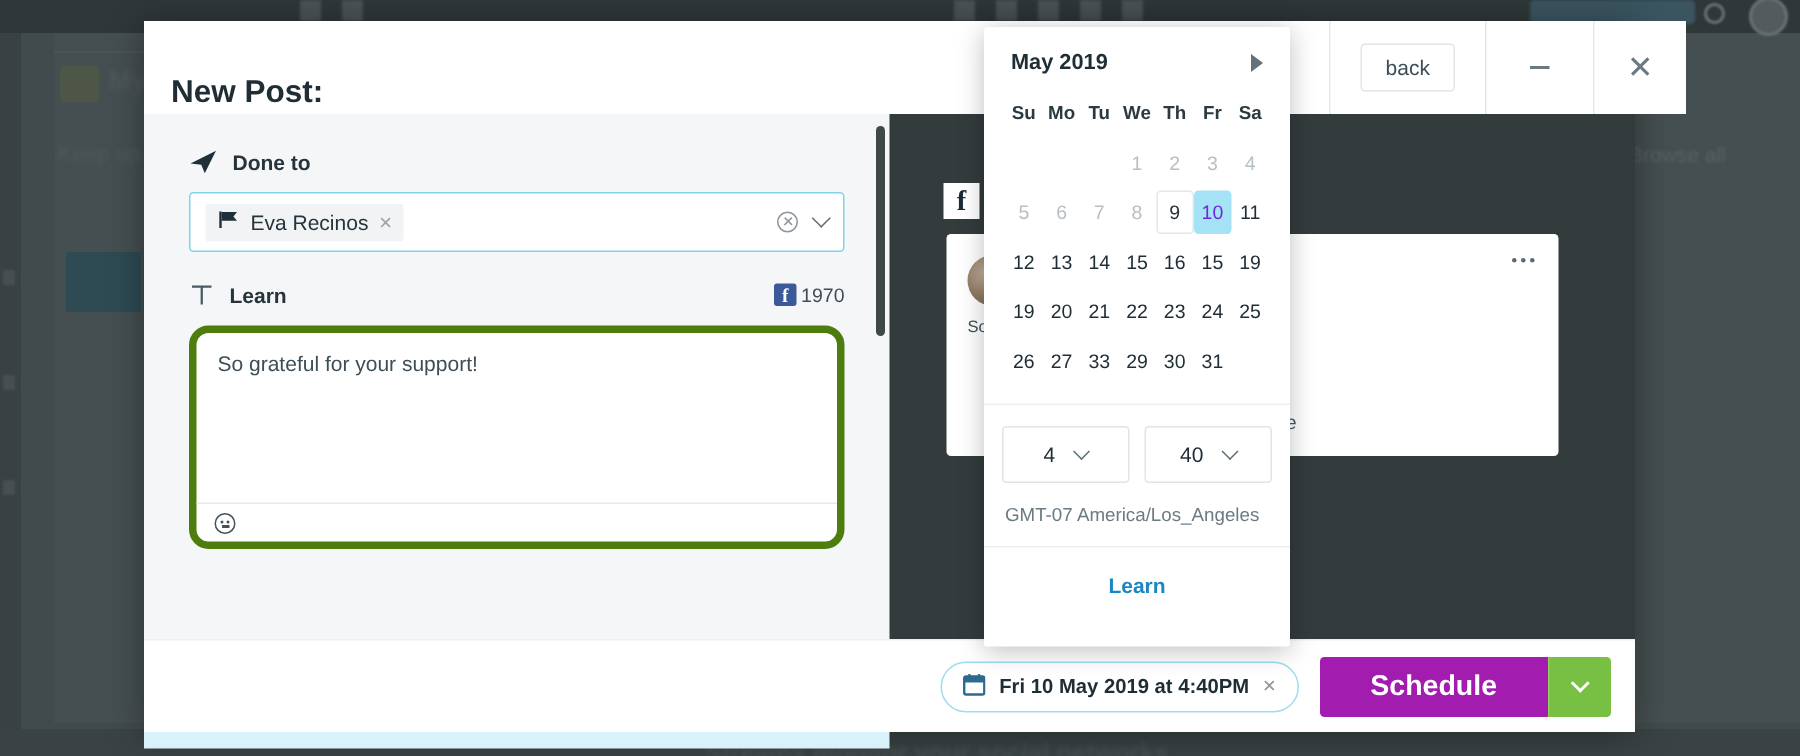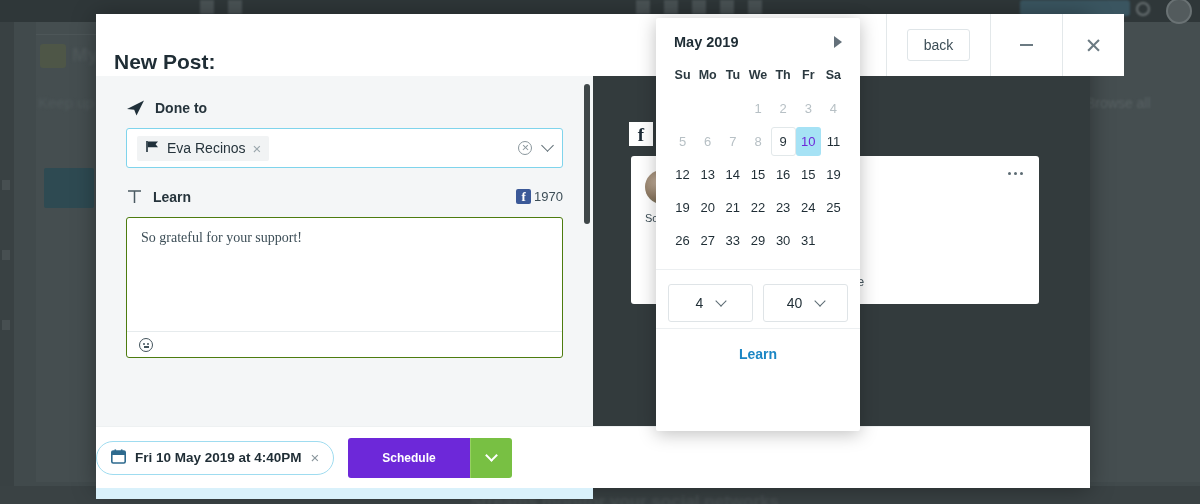--- a/index.html
+++ b/index.html
@@ -165,21 +165,21 @@
     background:#8b979d;
   }
   .clear-circ::before { transform: rotate(45deg); }
   .clear-circ::after  { transform: rotate(-45deg); }
   .caret-dn {
     width: 9px; height: 9px; border-right: 1.6px solid #5c6b73;
     border-bottom: 1.6px solid #5c6b73; transform: rotate(45deg);
     margin-top: -5px;
   }
   .text-area-wrap {
-    background: #fff; border: 1px solid #4d7c0f; border-radius: 3px; font-family: Liberation Serif, serif;
+    background: #fff; border: 5px solid #4d7c0f; border-radius: 13px;
   }
   .text-area {
     height: 113px; padding: 12px 14px; font-size: 14px; color: #3d4e57;
   }
   .text-tools {
     border-top: 1px solid #e6ebed; height: 26px; display: flex;
     align-items: center; padding: 0 12px;
   }
   .emoji {
     width: 14px; height: 14px; border-radius: 50%; border: 1.4px solid #43535c;
@@ -257,32 +257,32 @@
     width: 13px; height: 13px; border-radius: 50%; border: 1.2px solid #2c3b43;
     font-size: 9px; line-height: 11px; text-align: center; font-weight: bold;
     color: #2c3b43;
   }
   .ext-link { font-size: 11px; }
 
   
   .modal-foot {
     position: absolute; left: 0; top: 412px; width: 994px; height: 62px;
     background: #fff; border-top: 1px solid #eef1f2;
-    display: flex; align-items: center; justify-content: flex-start;
+    display: flex; align-items: center; justify-content: flex-end;
     padding-right: 16px; gap: 14px;
   }
   .date-pill {
     display: flex; align-items: center; gap: 9px;
     border: 1px solid #9fdcf0; border-radius: 18px; background: #fff;
     padding: 7px 14px; font-size: 13.5px; font-weight: bold; color: #1f2d35;
   }
   .pill-x { color: #8a969c; font-weight: normal; font-size: 15px; }
   .schedule-group { display: flex; height: 40px; }
   .btn-schedule {
-    background: #6d28d9; color: #fff; font-size: 12px; font-weight: bold;
+    background: #a21caf; color: #fff; font-size: 19px; font-weight: bold;
     border: none; padding: 0 34px; border-radius: 3px 0 0 3px; cursor: pointer;
   }
   .btn-schedule-caret {
     background: #78c043; width: 42px; border-radius: 0 3px 3px 0;
     border-left: 1px solid #96d063;
     display: flex; align-items: center; justify-content: center;
   }
   .caret-wht {
     width: 9px; height: 9px; border-right: 2px solid #fff;
     border-bottom: 2px solid #fff; transform: rotate(45deg); margin-top:-4px;
@@ -558,14 +558,15 @@
   <div class="cal-time">
     <div class="tsel">
       <span>4</span>
       <span class="caret-dn"></span>
     </div>
     <div class="tsel">
       <span>40</span>
       <span class="caret-dn"></span>
     </div>
   </div>
+  <div class="cal-tz">GMT-07 America/Los_Angeles</div>
   <div class="cal-done">Learn</div>
 </div>
 
 </body></html>

